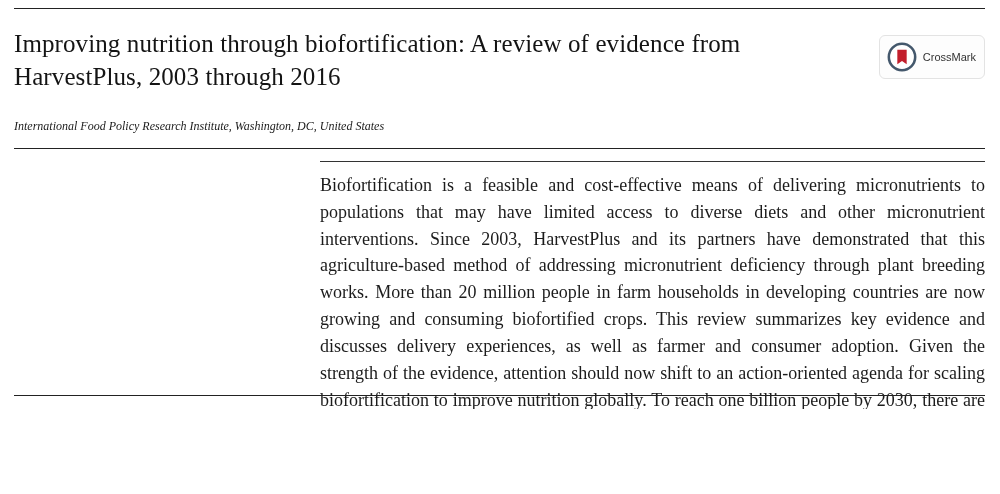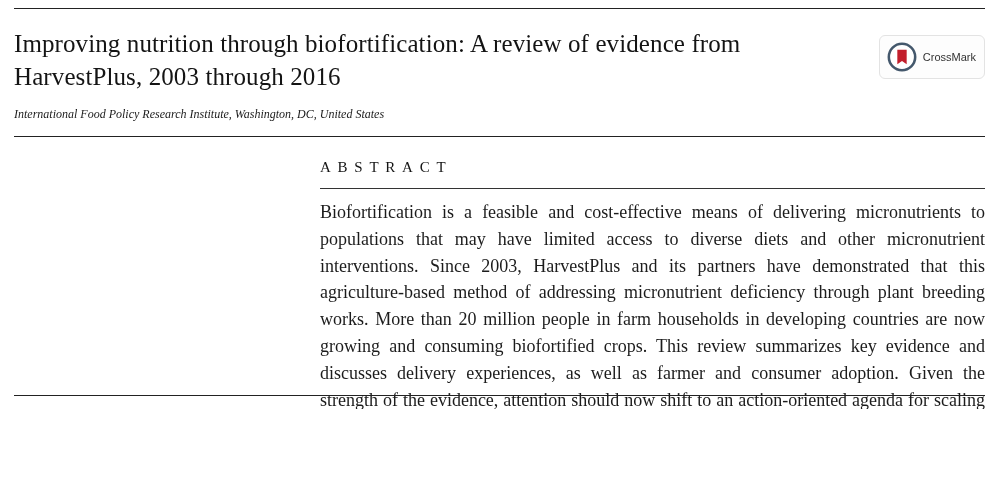--- a/index.html
+++ b/index.html
@@ -44,21 +44,21 @@
     margin-top: 17px;
     font-size: 17px;
     color: #141414;
   }
   .authors sup {
     font-size: 11px;
     color: #555;
     margin-left: 1px;
   }
   .affiliation {
-    margin-top: 14px;
+    margin-top: 26px;
     margin-bottom: 14px;
     font-size: 12px;
     font-style: italic;
     color: #1a1a1a;
   }
 
   .crossmark {
     flex: 0 0 auto;
     margin-top: 26px;
     display: flex;
@@ -128,21 +128,20 @@
         </svg>
       </span>
       <span class="crossmark-label">CrossMark</span>
     </div>
   </div>
 
   <hr class="rule">
 
   <div class="abstract-section">
     <div class="abstract-col">
-      <div class="abstract-heading">ABSTRACT</div>
       <div class="abstract-rule"></div>
       <p class="abstract-text">Biofortification is a feasible and cost-effective means of delivering micronutrients to populations that may have limited access to diverse diets and other micronutrient interventions. Since 2003, HarvestPlus and its partners have demonstrated that this agriculture-based method of addressing micronutrient deficiency through plant breeding works. More than 20 million people in farm households in developing countries are now growing and consuming biofortified crops. This review summarizes key evidence and discusses delivery experiences, as well as farmer and consumer adoption. Given the strength of the evidence, attention should now shift to an action-oriented agenda for scaling biofortification to improve nutrition globally. To reach one billion people by 2030, there are three key challenges: 1) mainstreaming biofortified traits into public plant breeding programs; 2) building consumer demand; and 3) integrating biofortification into public and private policies, programs, and investments. While many building blocks are in place, institutional leadership is needed to continue to drive towards this ambitious goal.</p>
     </div>
   </div>
 
   <hr class="rule bottom-rule">
 
 </div>
 
 </body></html>

